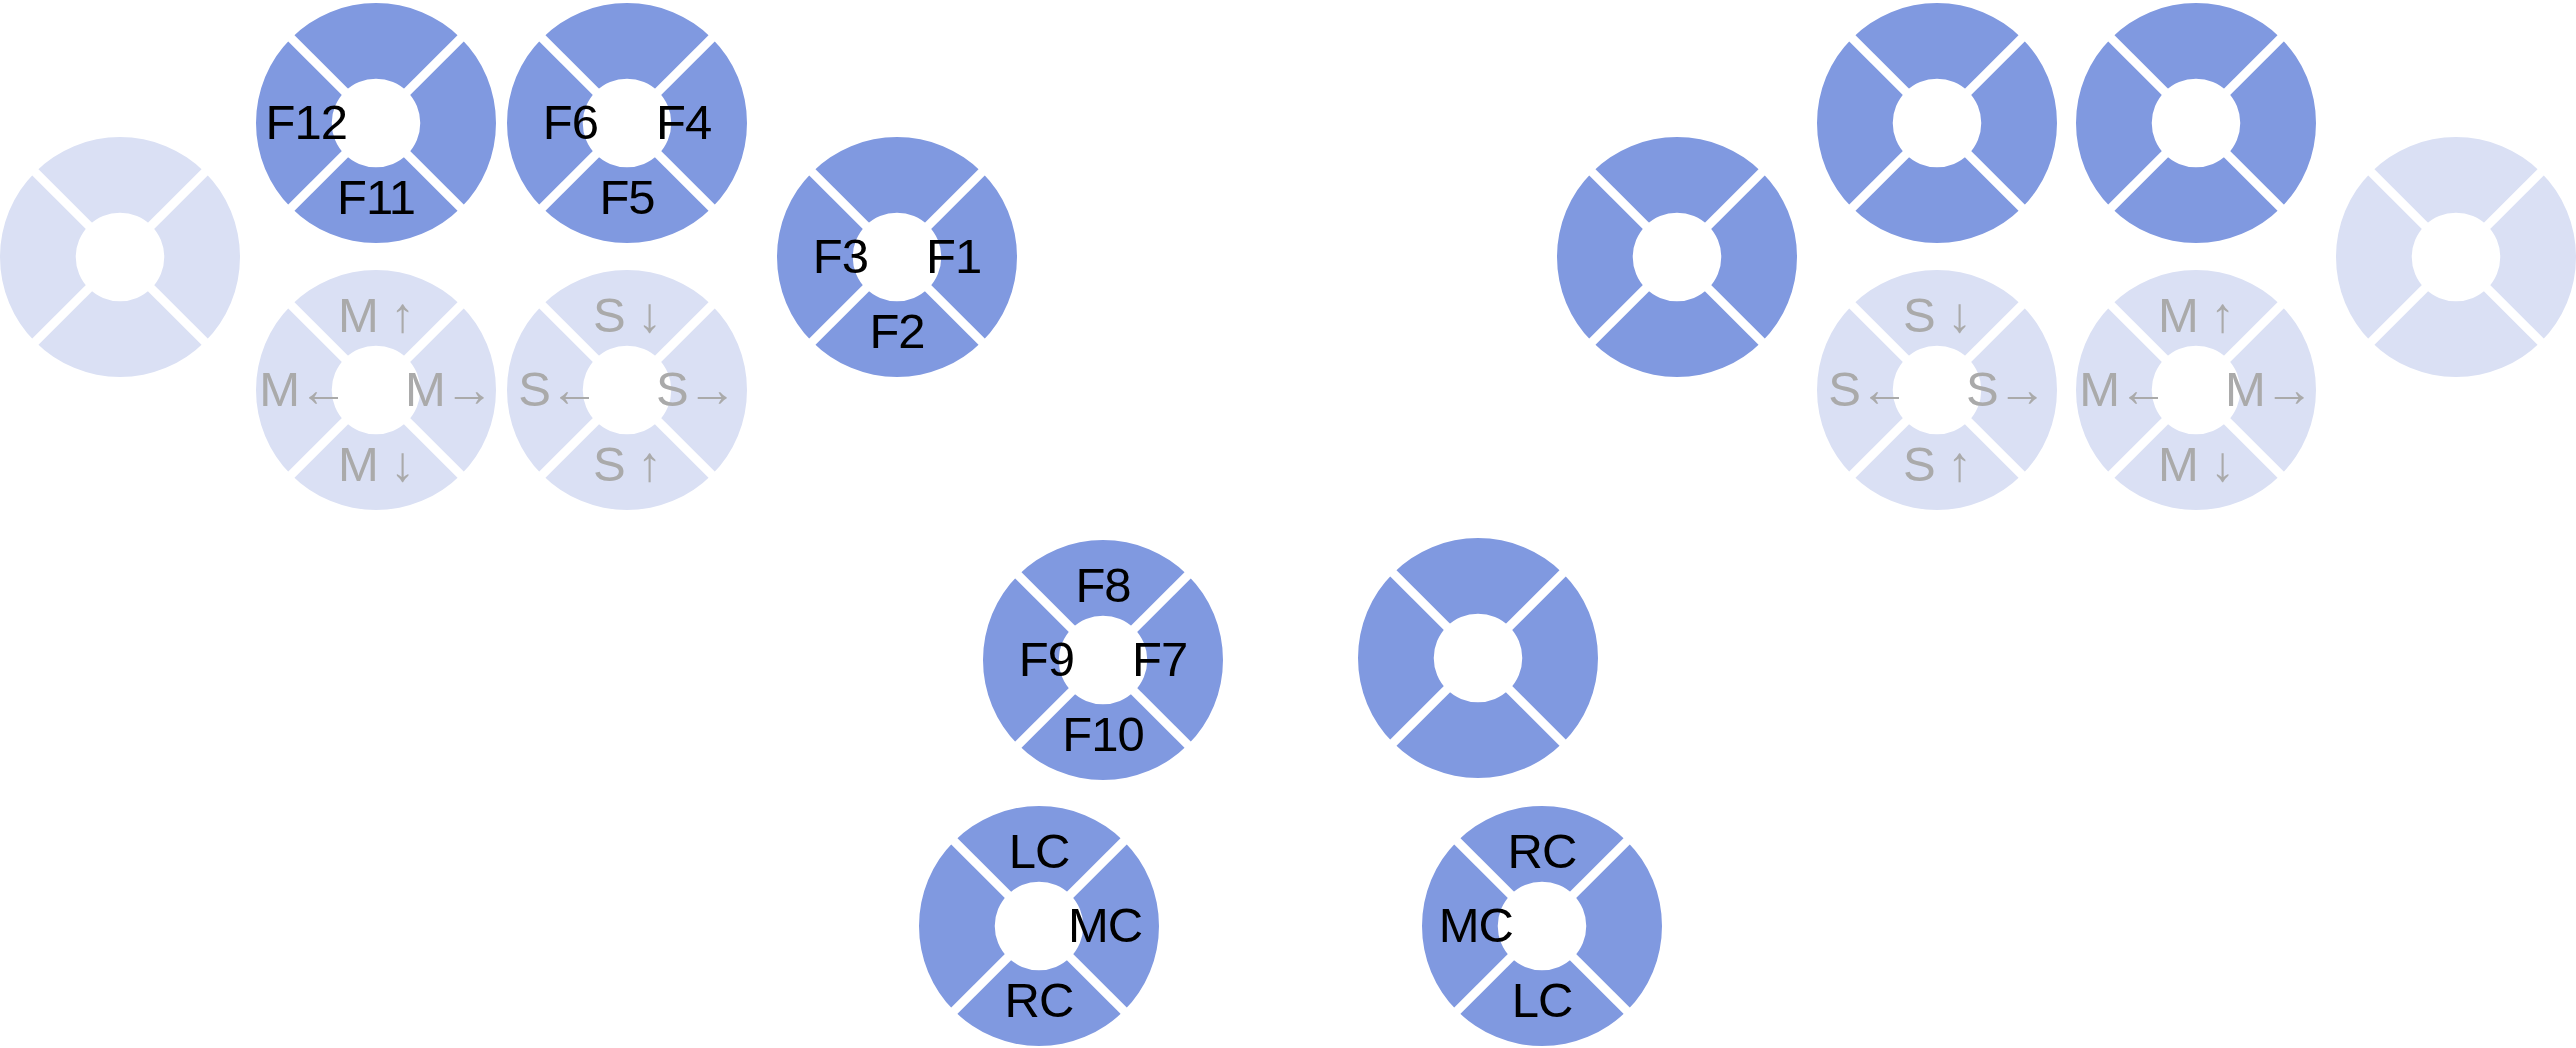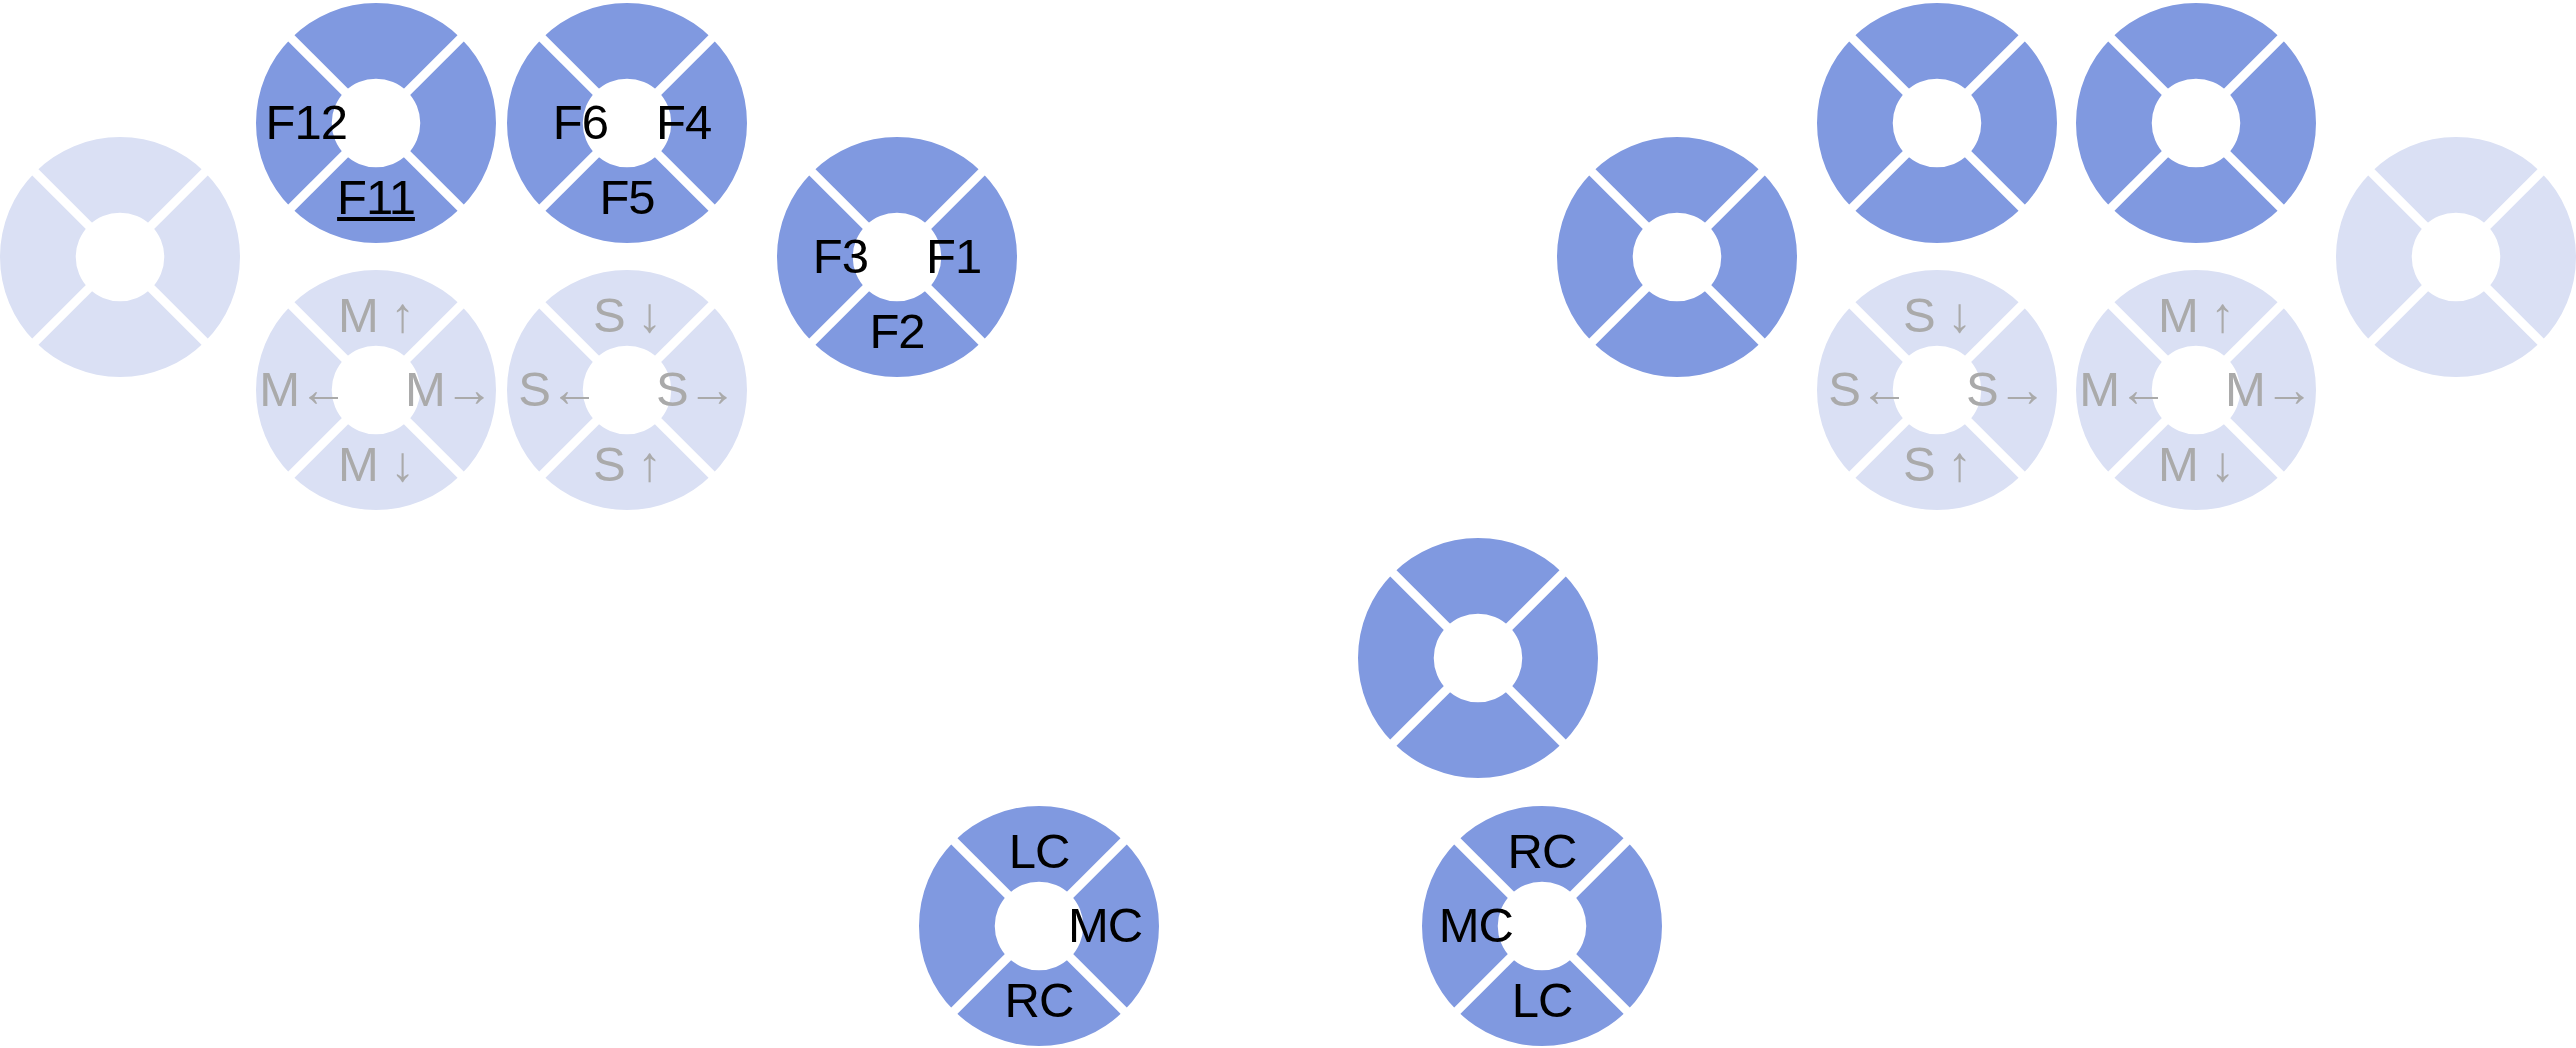--- a/index.html
+++ b/index.html
@@ -39,38 +39,38 @@
         <path d="M208.2670273047588,208.26702730475878 A122,122 0 0 1 35.732972695241216,208.2670273047588 L90.18019484660536,153.81980515339464 A45,45 0 0 0 153.81980515339464,153.81980515339464 Z" fill="#8099e0"></path>
         <path d="M35.732972695241216,208.2670273047588 A122,122 0 0 1 35.73297269524119,35.732972695241216 L90.18019484660536,90.18019484660536 A45,45 0 0 0 90.18019484660536,153.81980515339464 Z" fill="#8099e0"></path>
         <path d="M35.73297269524119,35.732972695241216 A122,122 0 0 1 208.26702730475876,35.73297269524119 L153.81980515339464,90.18019484660536 A45,45 0 0 0 90.18019484660536,90.18019484660536 Z" fill="#8099e0"></path>
         <line x1="150.99137802864846" y1="150.99137802864846" x2="211.095454429505" y2="211.09545442950497" stroke="#ffffff" stroke-width="9"></line>
         <line x1="93.00862197135156" y1="150.99137802864846" x2="32.90454557049502" y2="211.095454429505" stroke="#ffffff" stroke-width="9"></line>
         <line x1="93.00862197135154" y1="93.00862197135156" x2="32.90454557049499" y2="32.90454557049502" stroke="#ffffff" stroke-width="9"></line>
         <line x1="150.99137802864846" y1="93.00862197135154" x2="211.09545442950497" y2="32.90454557049499" stroke="#ffffff" stroke-width="9"></line>
       </svg>
       <span class="lbl" style="top: 20.6px; left: 120px; transform: translateX(-50%);"></span>
       <span class="lbl" style="top: 95px; left: 149px;"></span>
-      <span class="lbl" style="top: 170px; left: 120px; transform: translateX(-50%); text-decoration: underline;">F11</span>
+      <span class="lbl" style="top: 170px; left: 120px; transform: translateX(-50%);">F11</span>
       <span class="lbl" style="top: 95px; right: 149px; margin-left: 20px;">F12</span>
     </div>
   <div class="ring" style="left: 507px; top: 2.9px;">
       <svg viewBox="0 0 244 244">
         <path d="M208.2670273047588,35.732972695241216 A122,122 0 0 1 208.2670273047588,208.26702730475878 L153.81980515339464,153.81980515339464 A45,45 0 0 0 153.81980515339464,90.18019484660536 Z" fill="#8099e0"></path>
         <path d="M208.2670273047588,208.26702730475878 A122,122 0 0 1 35.732972695241216,208.2670273047588 L90.18019484660536,153.81980515339464 A45,45 0 0 0 153.81980515339464,153.81980515339464 Z" fill="#8099e0"></path>
         <path d="M35.732972695241216,208.2670273047588 A122,122 0 0 1 35.73297269524119,35.732972695241216 L90.18019484660536,90.18019484660536 A45,45 0 0 0 90.18019484660536,153.81980515339464 Z" fill="#8099e0"></path>
         <path d="M35.73297269524119,35.732972695241216 A122,122 0 0 1 208.26702730475876,35.73297269524119 L153.81980515339464,90.18019484660536 A45,45 0 0 0 90.18019484660536,90.18019484660536 Z" fill="#8099e0"></path>
         <line x1="150.99137802864846" y1="150.99137802864846" x2="211.095454429505" y2="211.09545442950497" stroke="#ffffff" stroke-width="9"></line>
         <line x1="93.00862197135156" y1="150.99137802864846" x2="32.90454557049502" y2="211.095454429505" stroke="#ffffff" stroke-width="9"></line>
         <line x1="93.00862197135154" y1="93.00862197135156" x2="32.90454557049499" y2="32.90454557049502" stroke="#ffffff" stroke-width="9"></line>
         <line x1="150.99137802864846" y1="93.00862197135154" x2="211.09545442950497" y2="32.90454557049499" stroke="#ffffff" stroke-width="9"></line>
       </svg>
       <span class="lbl" style="top: 20.6px; left: 120px; transform: translateX(-50%);"></span>
       <span class="lbl" style="top: 95px; left: 149px;">F4</span>
       <span class="lbl" style="top: 170px; left: 120px; transform: translateX(-50%); text-align: right;">F5</span>
-      <span class="lbl" style="top: 95px; right: 139px;">F6</span>
+      <span class="lbl" style="top: 95px; right: 149px;">F6</span>
     </div>
   <div class="ring light" style="left: 256px; top: 270px;">
       <svg viewBox="0 0 244 244">
         <path d="M208.2670273047588,35.732972695241216 A122,122 0 0 1 208.2670273047588,208.26702730475878 L153.81980515339464,153.81980515339464 A45,45 0 0 0 153.81980515339464,90.18019484660536 Z" fill="#dae0f4"></path>
         <path d="M208.2670273047588,208.26702730475878 A122,122 0 0 1 35.732972695241216,208.2670273047588 L90.18019484660536,153.81980515339464 A45,45 0 0 0 153.81980515339464,153.81980515339464 Z" fill="#dae0f4"></path>
         <path d="M35.732972695241216,208.2670273047588 A122,122 0 0 1 35.73297269524119,35.732972695241216 L90.18019484660536,90.18019484660536 A45,45 0 0 0 90.18019484660536,153.81980515339464 Z" fill="#dae0f4"></path>
         <path d="M35.73297269524119,35.732972695241216 A122,122 0 0 1 208.26702730475876,35.73297269524119 L153.81980515339464,90.18019484660536 A45,45 0 0 0 90.18019484660536,90.18019484660536 Z" fill="#dae0f4"></path>
         <line x1="150.99137802864846" y1="150.99137802864846" x2="211.095454429505" y2="211.09545442950497" stroke="#ffffff" stroke-width="9"></line>
         <line x1="93.00862197135156" y1="150.99137802864846" x2="32.90454557049502" y2="211.095454429505" stroke="#ffffff" stroke-width="9"></line>
         <line x1="93.00862197135154" y1="93.00862197135156" x2="32.90454557049499" y2="32.90454557049502" stroke="#ffffff" stroke-width="9"></line>
@@ -202,20 +202,36 @@
         <line x1="150.99137802864846" y1="150.99137802864846" x2="211.095454429505" y2="211.09545442950497" stroke="#ffffff" stroke-width="9"></line>
         <line x1="93.00862197135156" y1="150.99137802864846" x2="32.90454557049502" y2="211.095454429505" stroke="#ffffff" stroke-width="9"></line>
         <line x1="93.00862197135154" y1="93.00862197135156" x2="32.90454557049499" y2="32.90454557049502" stroke="#ffffff" stroke-width="9"></line>
         <line x1="150.99137802864846" y1="93.00862197135154" x2="211.09545442950497" y2="32.90454557049499" stroke="#ffffff" stroke-width="9"></line>
       </svg>
       <span class="lbl" style="top: 20.6px; left: 120px; transform: translateX(-50%);"></span>
       <span class="lbl" style="top: 95px; left: 149px;"></span>
       <span class="lbl" style="top: 170px; left: 120px; transform: translateX(-50%);"></span>
       <span class="lbl" style="top: 95px; right: 149px;"></span>
     </div>
+  <div class="ring" style="left: 983px; top: 540px;">
+      <svg viewBox="0 0 244 244">
+        <path d="M208.2670273047588,35.732972695241216 A122,122 0 0 1 208.2670273047588,208.26702730475878 L153.81980515339464,153.81980515339464 A45,45 0 0 0 153.81980515339464,90.18019484660536 Z" fill="#8099e0"></path>
+        <path d="M208.2670273047588,208.26702730475878 A122,122 0 0 1 35.732972695241216,208.2670273047588 L90.18019484660536,153.81980515339464 A45,45 0 0 0 153.81980515339464,153.81980515339464 Z" fill="#8099e0"></path>
+        <path d="M35.732972695241216,208.2670273047588 A122,122 0 0 1 35.73297269524119,35.732972695241216 L90.18019484660536,90.18019484660536 A45,45 0 0 0 90.18019484660536,153.81980515339464 Z" fill="#8099e0"></path>
+        <path d="M35.73297269524119,35.732972695241216 A122,122 0 0 1 208.26702730475876,35.73297269524119 L153.81980515339464,90.18019484660536 A45,45 0 0 0 90.18019484660536,90.18019484660536 Z" fill="#8099e0"></path>
+        <line x1="150.99137802864846" y1="150.99137802864846" x2="211.095454429505" y2="211.09545442950497" stroke="#ffffff" stroke-width="9"></line>
+        <line x1="93.00862197135156" y1="150.99137802864846" x2="32.90454557049502" y2="211.095454429505" stroke="#ffffff" stroke-width="9"></line>
+        <line x1="93.00862197135154" y1="93.00862197135156" x2="32.90454557049499" y2="32.90454557049502" stroke="#ffffff" stroke-width="9"></line>
+        <line x1="150.99137802864846" y1="93.00862197135154" x2="211.09545442950497" y2="32.90454557049499" stroke="#ffffff" stroke-width="9"></line>
+      </svg>
+      <span class="lbl" style="top: 20.6px; left: 120px; transform: translateX(-50%);">F8</span>
+      <span class="lbl" style="top: 95px; left: 149px;">F7</span>
+      <span class="lbl" style="top: 170px; left: 120px; transform: translateX(-50%);">F10</span>
+      <span class="lbl" style="top: 95px; right: 149px;">F9</span>
+    </div>
   <div class="ring" style="left: 1358px; top: 538px;">
       <svg viewBox="0 0 244 244">
         <path d="M208.2670273047588,35.732972695241216 A122,122 0 0 1 208.2670273047588,208.26702730475878 L153.81980515339464,153.81980515339464 A45,45 0 0 0 153.81980515339464,90.18019484660536 Z" fill="#8099e0"></path>
         <path d="M208.2670273047588,208.26702730475878 A122,122 0 0 1 35.732972695241216,208.2670273047588 L90.18019484660536,153.81980515339464 A45,45 0 0 0 153.81980515339464,153.81980515339464 Z" fill="#8099e0"></path>
         <path d="M35.732972695241216,208.2670273047588 A122,122 0 0 1 35.73297269524119,35.732972695241216 L90.18019484660536,90.18019484660536 A45,45 0 0 0 90.18019484660536,153.81980515339464 Z" fill="#8099e0"></path>
         <path d="M35.73297269524119,35.732972695241216 A122,122 0 0 1 208.26702730475876,35.73297269524119 L153.81980515339464,90.18019484660536 A45,45 0 0 0 90.18019484660536,90.18019484660536 Z" fill="#8099e0"></path>
         <line x1="150.99137802864846" y1="150.99137802864846" x2="211.095454429505" y2="211.09545442950497" stroke="#ffffff" stroke-width="9"></line>
         <line x1="93.00862197135156" y1="150.99137802864846" x2="32.90454557049502" y2="211.095454429505" stroke="#ffffff" stroke-width="9"></line>
         <line x1="93.00862197135154" y1="93.00862197135156" x2="32.90454557049499" y2="32.90454557049502" stroke="#ffffff" stroke-width="9"></line>
         <line x1="150.99137802864846" y1="93.00862197135154" x2="211.09545442950497" y2="32.90454557049499" stroke="#ffffff" stroke-width="9"></line>

